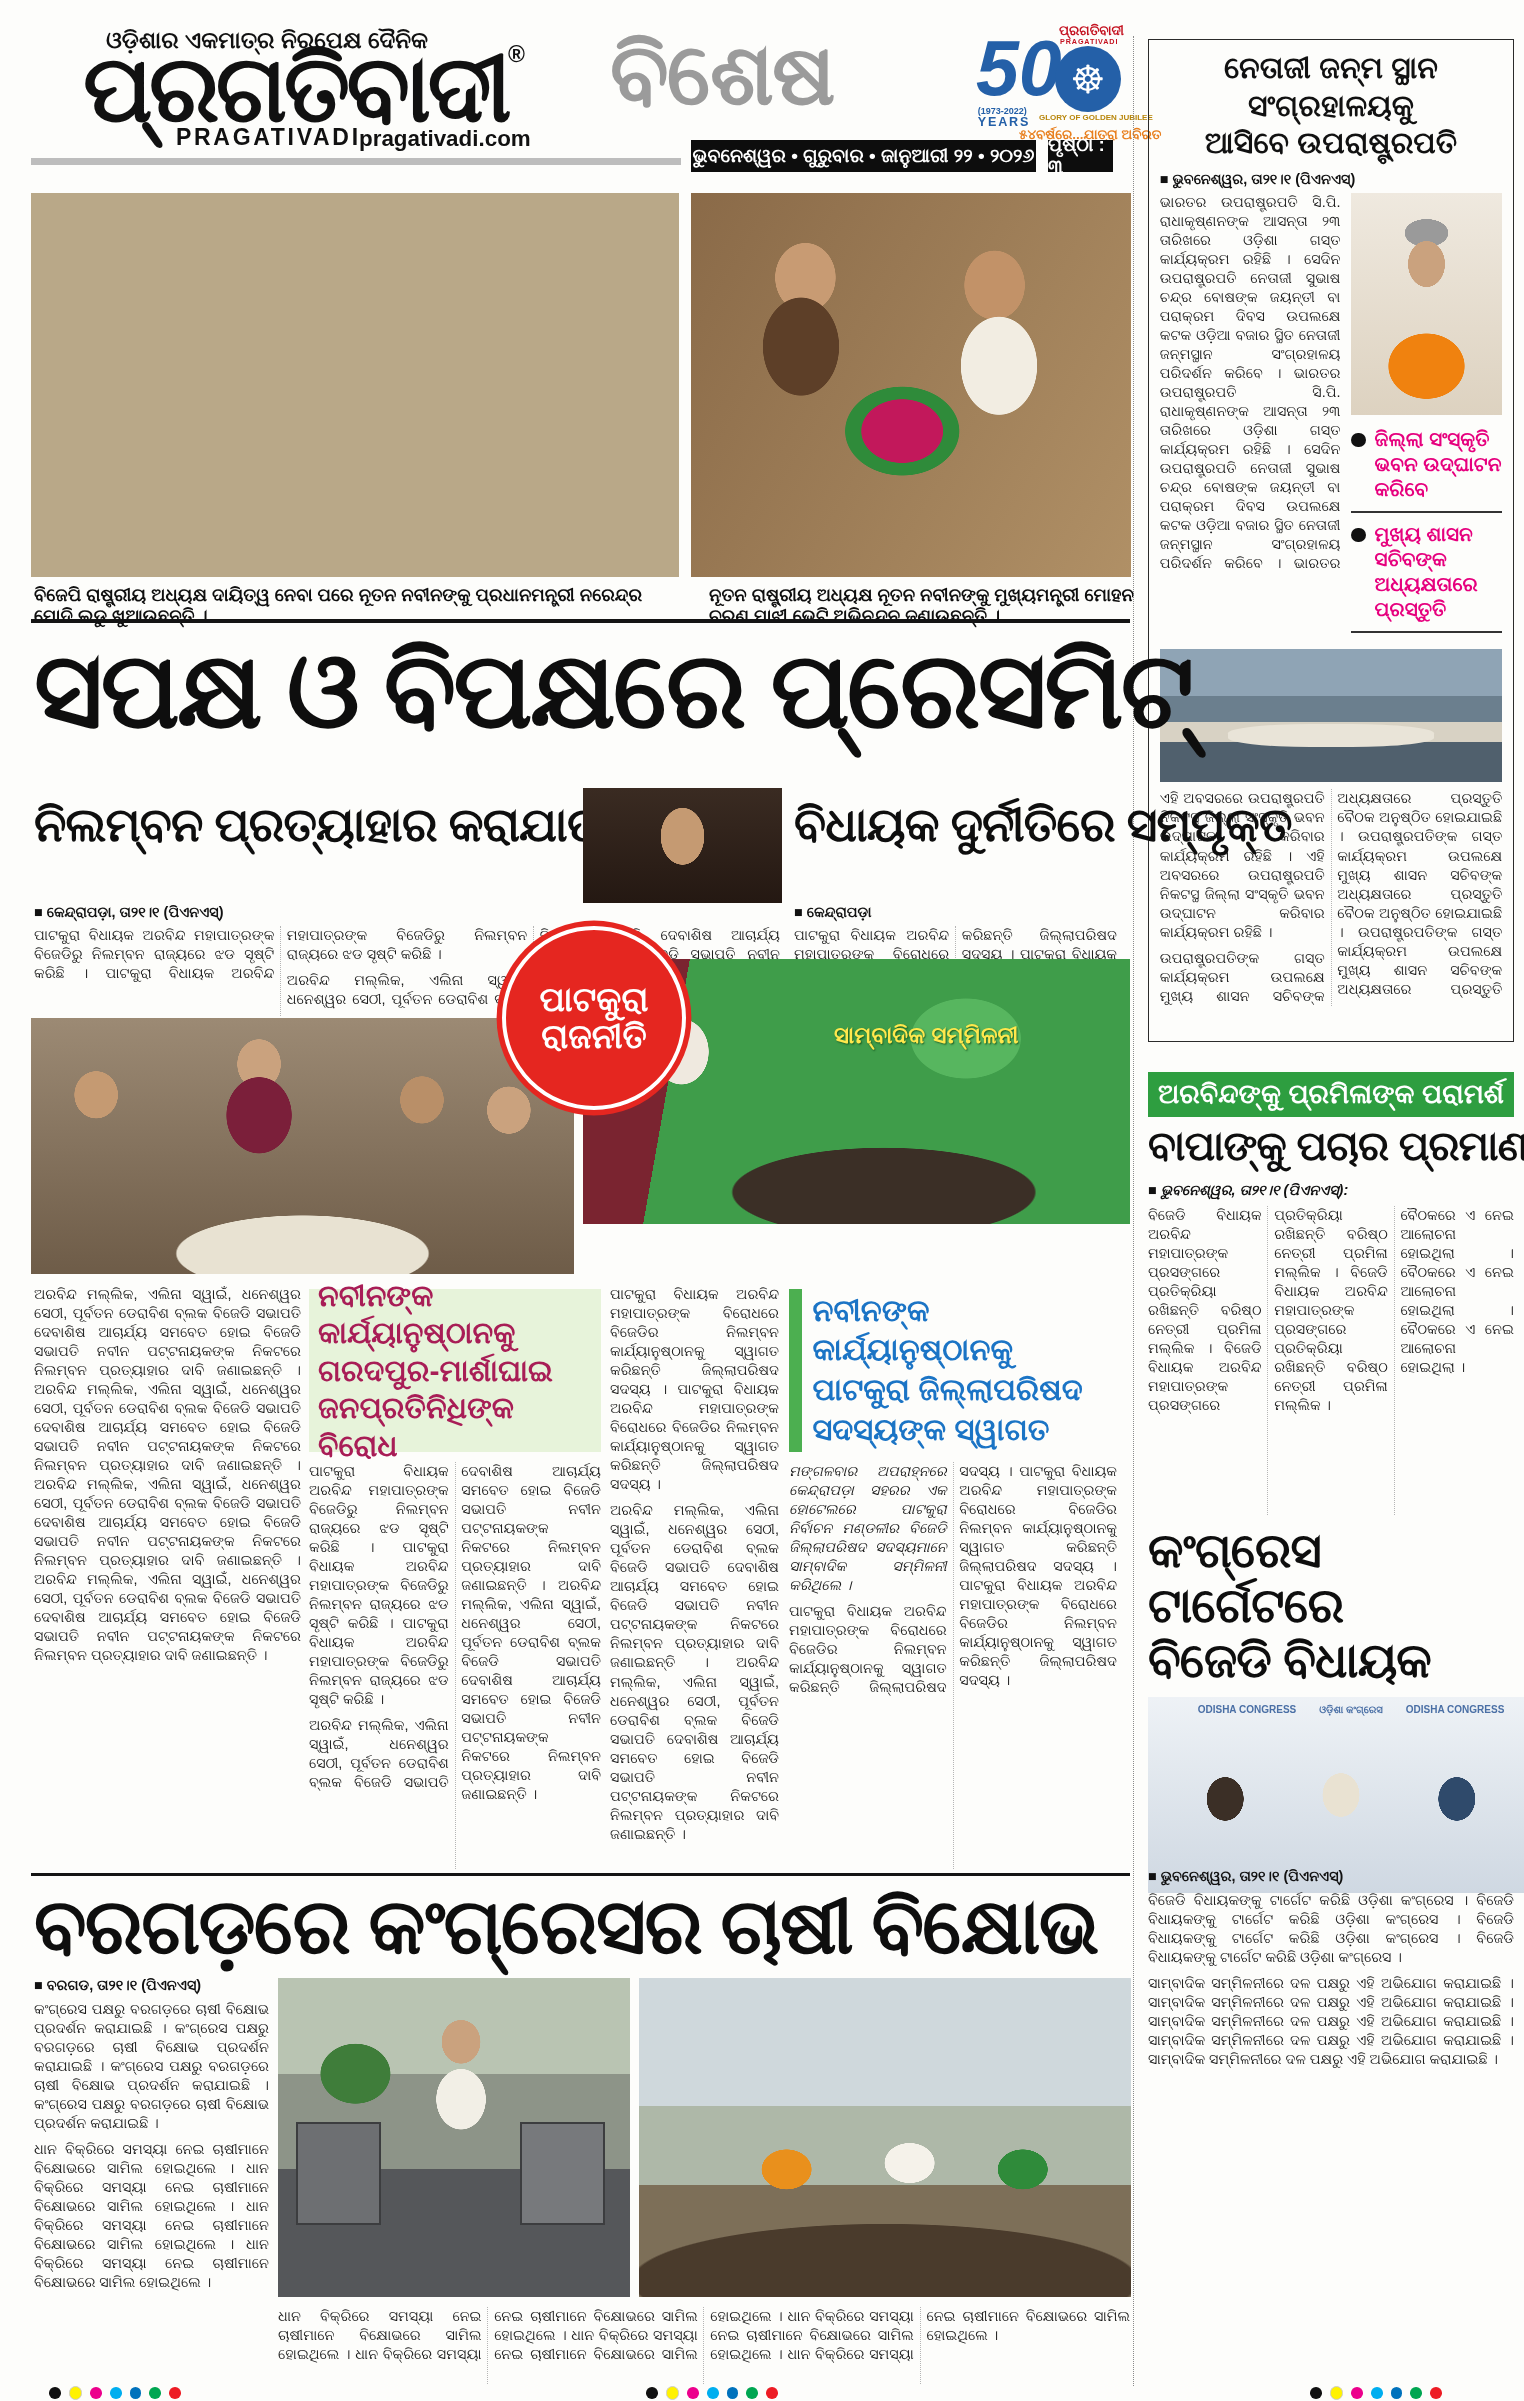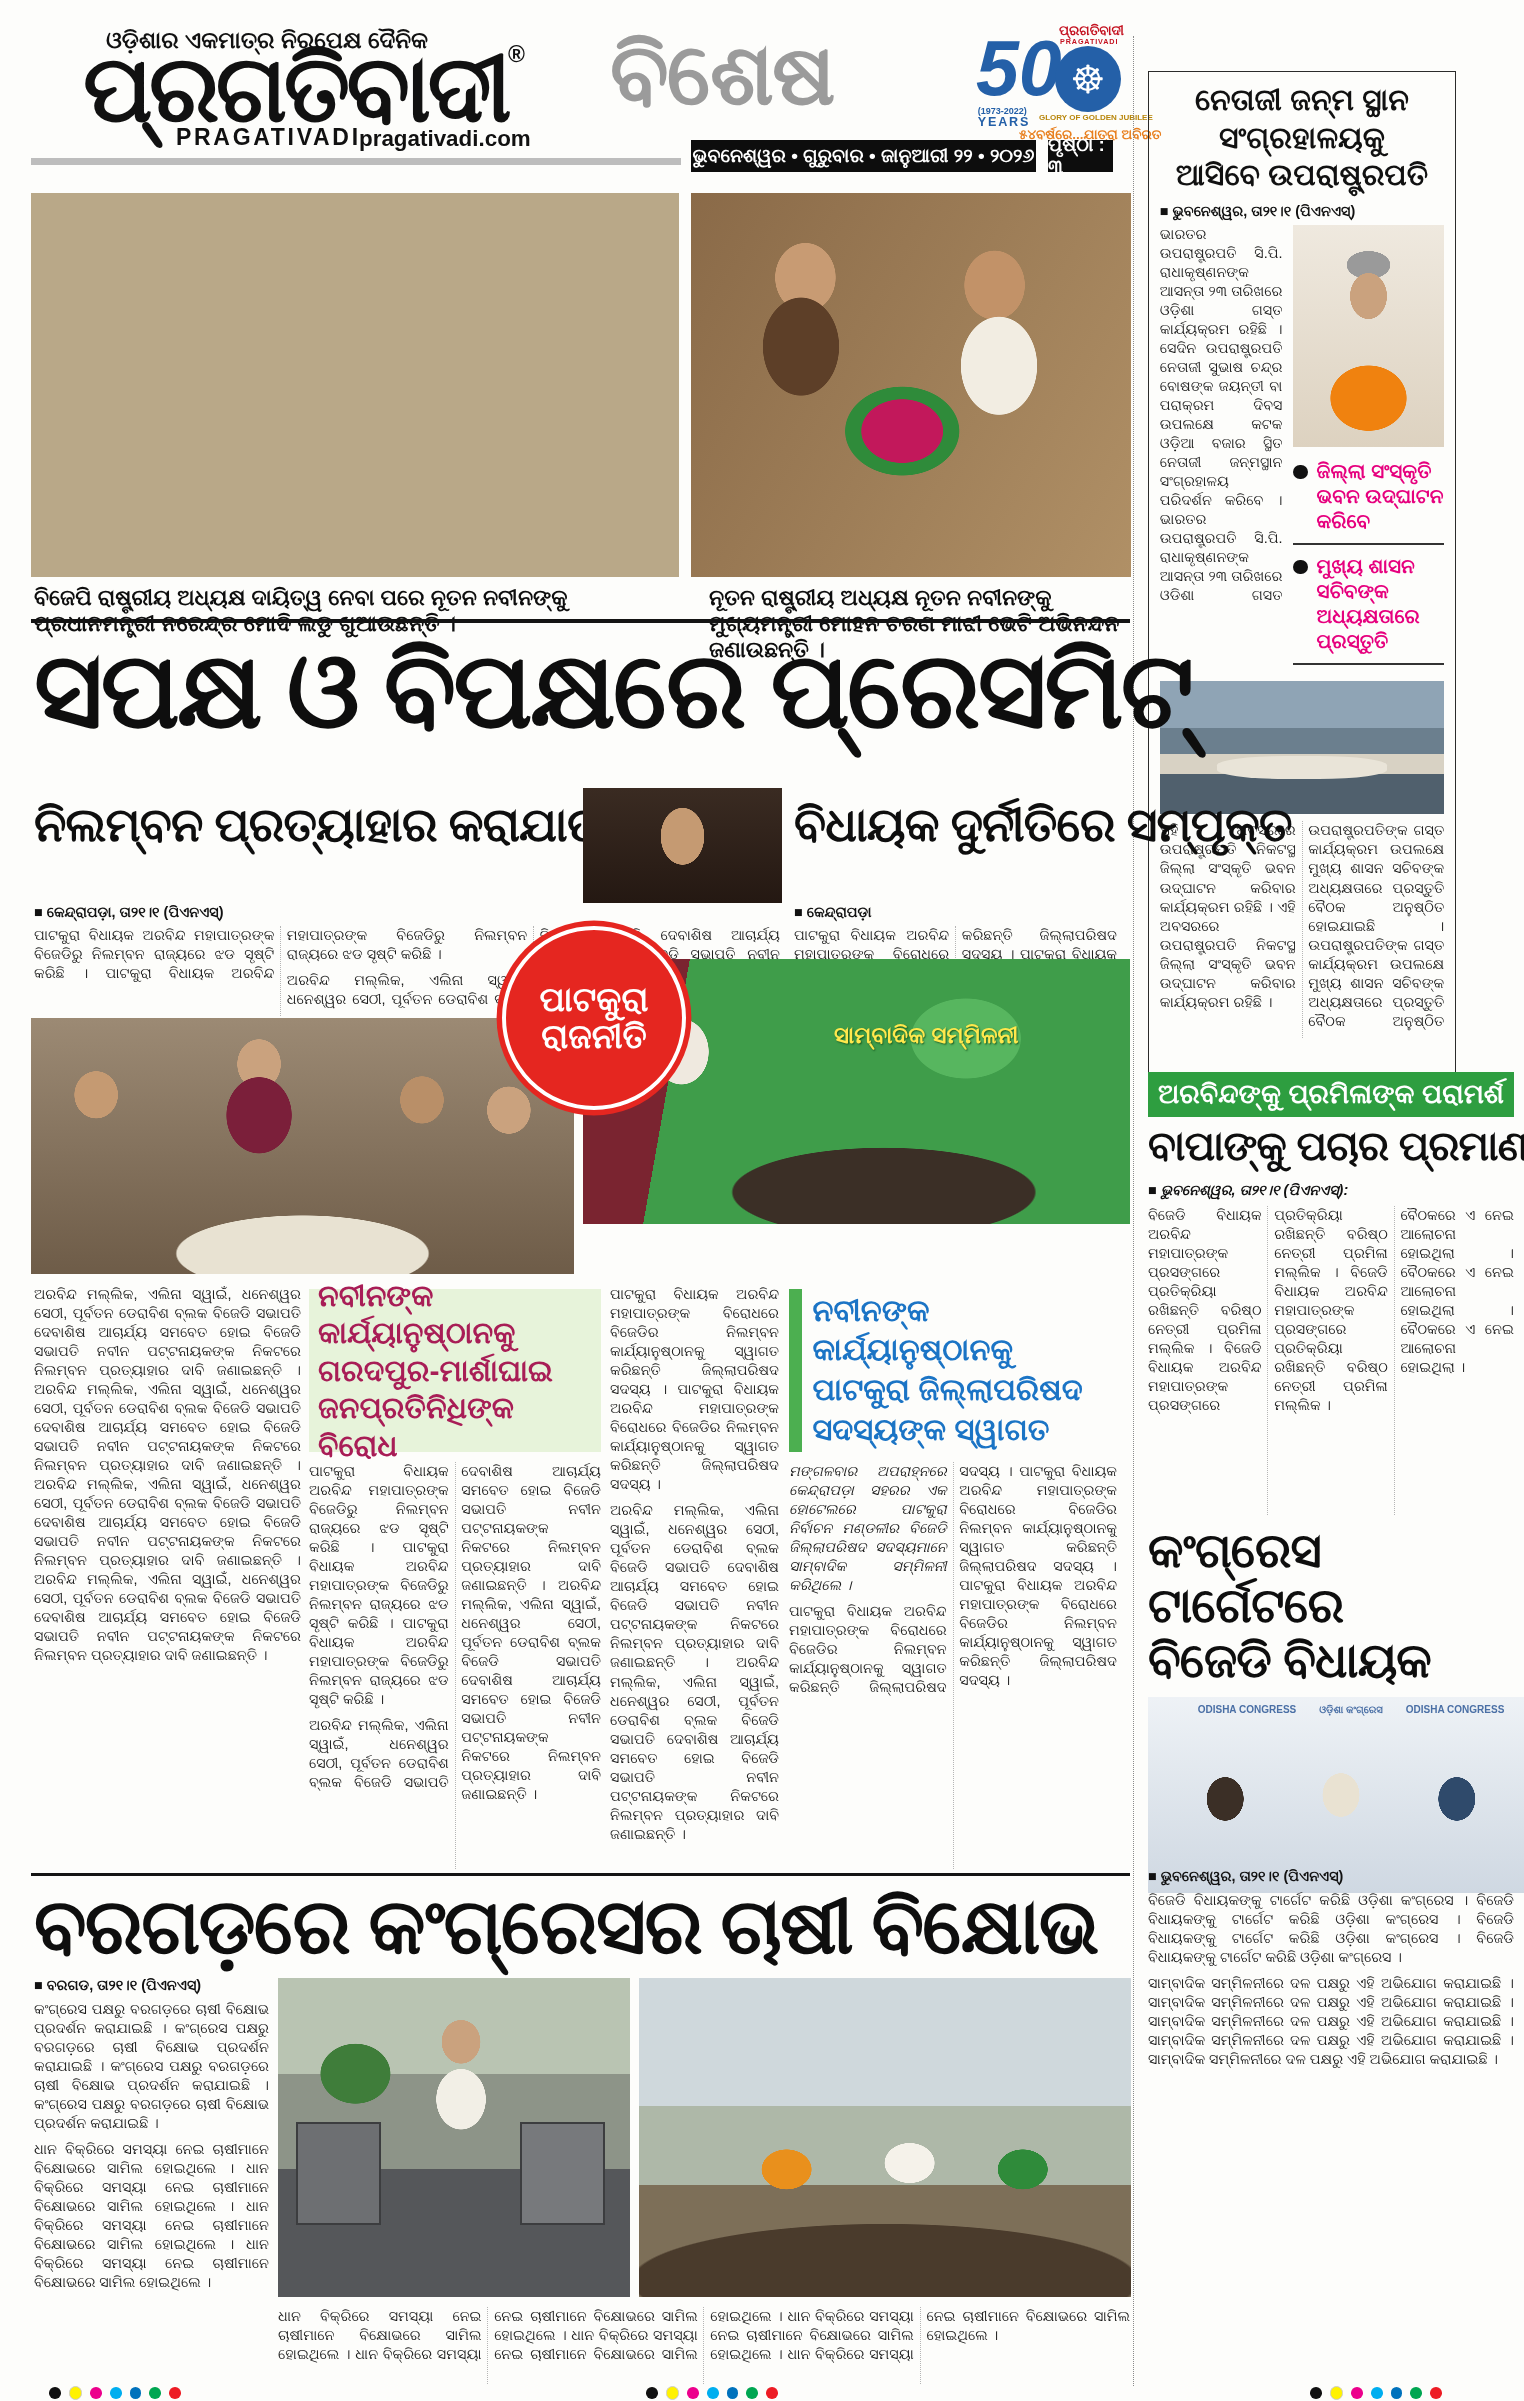--- a/index.html
+++ b/index.html
@@ -6,21 +6,21 @@
   .page{position:relative;width:1525px;height:2401px;margin:0 auto;background:#fdfdfb;
         font-family:"Liberation Sans","DejaVu Sans",sans-serif;color:#111;overflow:hidden;}
   .abs{position:absolute;}
   .hl{font-weight:bold;color:#0e0e0e;letter-spacing:-0.9px;}
   .body-txt{font-size:14.4px;line-height:1.32;text-align:justify;color:#1a1a1a;overflow:hidden;}
   .dateline{font-size:14.4px;font-weight:bold;color:#111;}
   .cols2{column-count:2;column-gap:12.6px;column-rule:0.9px dotted #b5b5b5;}
   .cols3{column-count:3;column-gap:12.6px;column-rule:0.9px dotted #b5b5b5;}
   .cols4{column-count:4;column-gap:12.6px;column-rule:0.9px dotted #b5b5b5;}
   .photo{background:#b9a888;overflow:hidden;}
-  .caption{font-size:22px;font-weight:bold;color:#0e0e0e;}
+  .caption{font-size:18px;font-weight:bold;color:#0e0e0e;}
   .rule{background:#141414;}
   .dot{display:inline-block;width:11.7px;height:11.7px;border-radius:50%;margin-right:8px;vertical-align:middle;}
   p{margin:0 0 7.2px 0;}
   .kicker-bar{background:#2e9e40;color:#fff;font-weight:bold;text-align:center;}
   .bullet-item{display:flex;gap:9px;align-items:flex-start;font-weight:bold;color:#e6007e;font-size:20px;line-height:1.25;}
   .bullet-dot{width:14.4px;height:14.4px;border-radius:50%;background:#111;flex:0 0 14.4px;margin-top:5.4px;}
   .thin-sep{height:1.8px;background:#333;margin:9px 0;}
 </style>
 </head>
 <body>
@@ -47,21 +47,21 @@
     <div class="abs" style="left:43px;top:104px;font-size:13.5px;color:#e87f1e;font-weight:bold;white-space:nowrap;">୫୪ବର୍ଷରେ...ଯାତ୍ରା ଅବିରତ</div>
   </div>
 
   <div class="abs" style="left:691px;top:140px;width:345px;height:32px;background:#0d0d0d;color:#fff;
                           display:flex;align-items:center;justify-content:center;font-size:19px;font-weight:bold;">ଭୁବନେଶ୍ୱର • ଗୁରୁବାର • ଜାନୁଆରୀ ୨୨ • ୨୦୨୬</div>
   <div class="abs" style="left:1048px;top:140px;width:65px;height:32px;background:#0d0d0d;color:#fff;
                           display:flex;align-items:center;justify-content:center;font-size:19px;font-weight:bold;">ପୃଷ୍ଠା : ୩</div>
 
   <div class="abs" style="left:1133px;top:36px;width:0;height:2350px;border-left:1.8px dotted #8a8a8a;"></div>
 
-  <div class="abs" style="left:1148px;top:39px;width:308px;height:1003px;border:1.8px solid #2b2b2b;box-sizing:border-box;padding:9px 10.8px;margin-top:32px;">
+  <div class="abs" style="left:1148px;top:39px;width:366px;height:1003px;border:1.8px solid #2b2b2b;box-sizing:border-box;padding:9px 10.8px;">
     <div style="text-align:center;font-size:30px;font-weight:900;line-height:1.25;">ନେତାଜୀ ଜନ୍ମ ସ୍ଥାନ ସଂଗ୍ରହାଳୟକୁ</div>
     <div style="text-align:center;font-size:30px;font-weight:900;line-height:1.25;margin-bottom:9px;">ଆସିବେ ଉପରାଷ୍ଟ୍ରପତି</div>
     <div class="dateline">■ ଭୁବନେଶ୍ୱର, ତା୨୧।୧ (ପିଏନଏସ୍)</div>
     <div style="display:flex;gap:10.8px;margin-top:5.4px;">
       <div style="flex:1;">
         <div class="body-txt" style="height:375px;">
           <p>ଭାରତର ଉପରାଷ୍ଟ୍ରପତି ସି.ପି. ରାଧାକୃଷ୍ଣନଙ୍କ ଆସନ୍ତା ୨୩ ତାରିଖରେ ଓଡ଼ିଶା ଗସ୍ତ କାର୍ଯ୍ୟକ୍ରମ ରହିଛି । ସେଦିନ ଉପରାଷ୍ଟ୍ରପତି ନେତାଜୀ ସୁଭାଷ ଚନ୍ଦ୍ର ବୋଷଙ୍କ ଜୟନ୍ତୀ ବା ପରାକ୍ରମ ଦିବସ ଉପଲକ୍ଷେ କଟକ ଓଡ଼ିଆ ବଜାର ସ୍ଥିତ ନେତାଜୀ ଜନ୍ମସ୍ଥାନ ସଂଗ୍ରହାଳୟ ପରିଦର୍ଶନ କରିବେ । ଭାରତର ଉପରାଷ୍ଟ୍ରପତି ସି.ପି. ରାଧାକୃଷ୍ଣନଙ୍କ ଆସନ୍ତା ୨୩ ତାରିଖରେ ଓଡ଼ିଶା ଗସ୍ତ କାର୍ଯ୍ୟକ୍ରମ ରହିଛି । ସେଦିନ ଉପରାଷ୍ଟ୍ରପତି ନେତାଜୀ ସୁଭାଷ ଚନ୍ଦ୍ର ବୋଷଙ୍କ ଜୟନ୍ତୀ ବା ପରାକ୍ରମ ଦିବସ ଉପଲକ୍ଷେ କଟକ ଓଡ଼ିଆ ବଜାର ସ୍ଥିତ ନେତାଜୀ ଜନ୍ମସ୍ଥାନ ସଂଗ୍ରହାଳୟ ପରିଦର୍ଶନ କରିବେ । ଭାରତର ଉପରାଷ୍ଟ୍ରପତି ସି.ପି. ରାଧାକୃଷ୍ଣନଙ୍କ ଆସନ୍ତା ୨୩ ତାରିଖରେ ଓଡ଼ିଶା ଗସ୍ତ କାର୍ଯ୍ୟକ୍ରମ ରହିଛି । ସେଦିନ ଉପରାଷ୍ଟ୍ରପତି ନେତାଜୀ ସୁଭାଷ ଚନ୍ଦ୍ର ବୋଷଙ୍କ ଜୟନ୍ତୀ ବା ପରାକ୍ରମ ଦିବସ ଉପଲକ୍ଷେ କଟକ ଓଡ଼ିଆ ବଜାର ସ୍ଥିତ ନେତାଜୀ ଜନ୍ମସ୍ଥାନ ସଂଗ୍ରହାଳୟ ପରିଦର୍ଶନ କରିବେ ।</p>
         </div>
       </div>
       <div style="flex:0 0 151px;">

